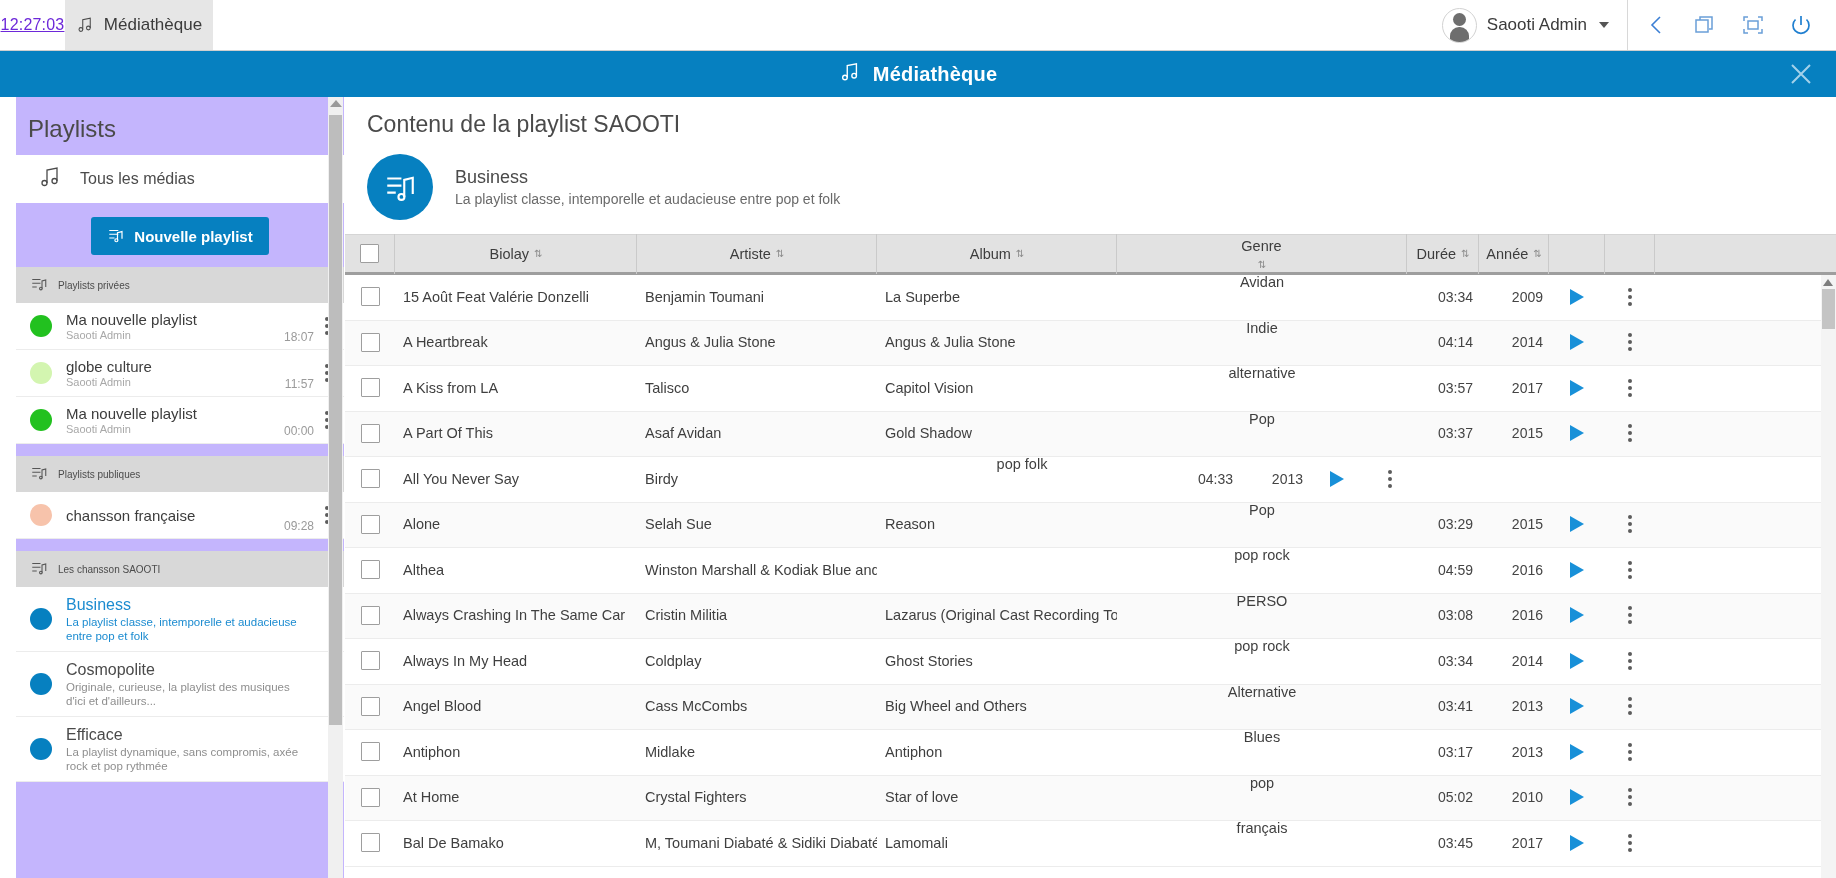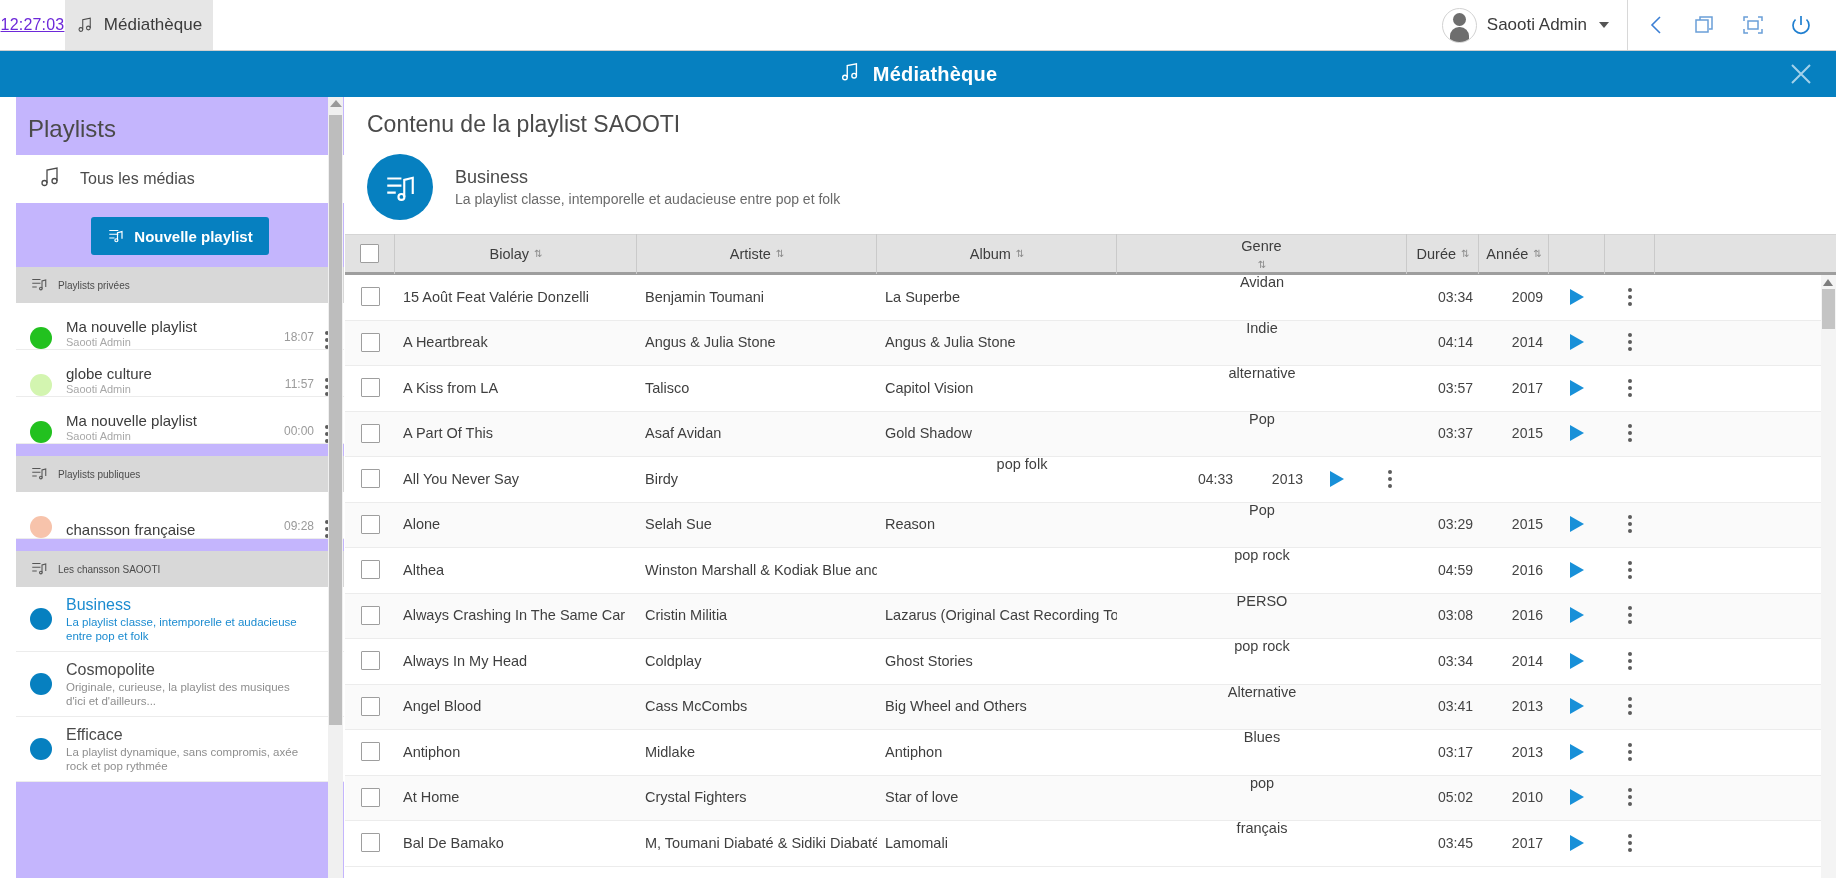--- a/index.html
+++ b/index.html
@@ -77,21 +77,21 @@
     background: #0680c0; color: #fff; border: none; border-radius: 3px;
     height: 38px; padding: 0 16px; font-size: 15px; font-weight: bold;
     display: flex; align-items: center; gap: 9px; cursor: pointer;
     font-family: "Liberation Sans", sans-serif;
   }
   .section-head {
     background: #d8d8d8; height: 36px; display: flex; align-items: center;
     gap: 10px; padding-left: 14px; font-size: 10px; color: #4b4b4b;
   }
   .pl-row {
-    background: #fff; height: 47px; display: flex; align-items: flex-end;
+    background: #fff; height: 47px; display: flex; align-items: center;
     padding: 0 10px 0 14px; border-bottom: 1px solid #ececec; cursor: pointer;
   }
   .pl-dot { width: 22px; height: 22px; border-radius: 50%; flex: 0 0 22px; }
   .pl-txt { flex: 1; padding-left: 14px; min-width: 0; }
   .pl-name { font-size: 15px; color: #3c3c3c; line-height: 17px; }
   .pl-sub { font-size: 11px; color: #a8a8a8; line-height: 14px; }
   .pl-time { font-size: 12px; color: #9a9a9a; align-self: flex-end; padding-bottom: 5px; padding-right: 6px; }
   .kebab { width: 14px; display: flex; flex-direction: column; align-items: center; gap: 3px; cursor: pointer; }
   .kebab i { width: 4px; height: 4px; border-radius: 50%; background: #5c5c5c; display: block; }
   .saooti-row {

